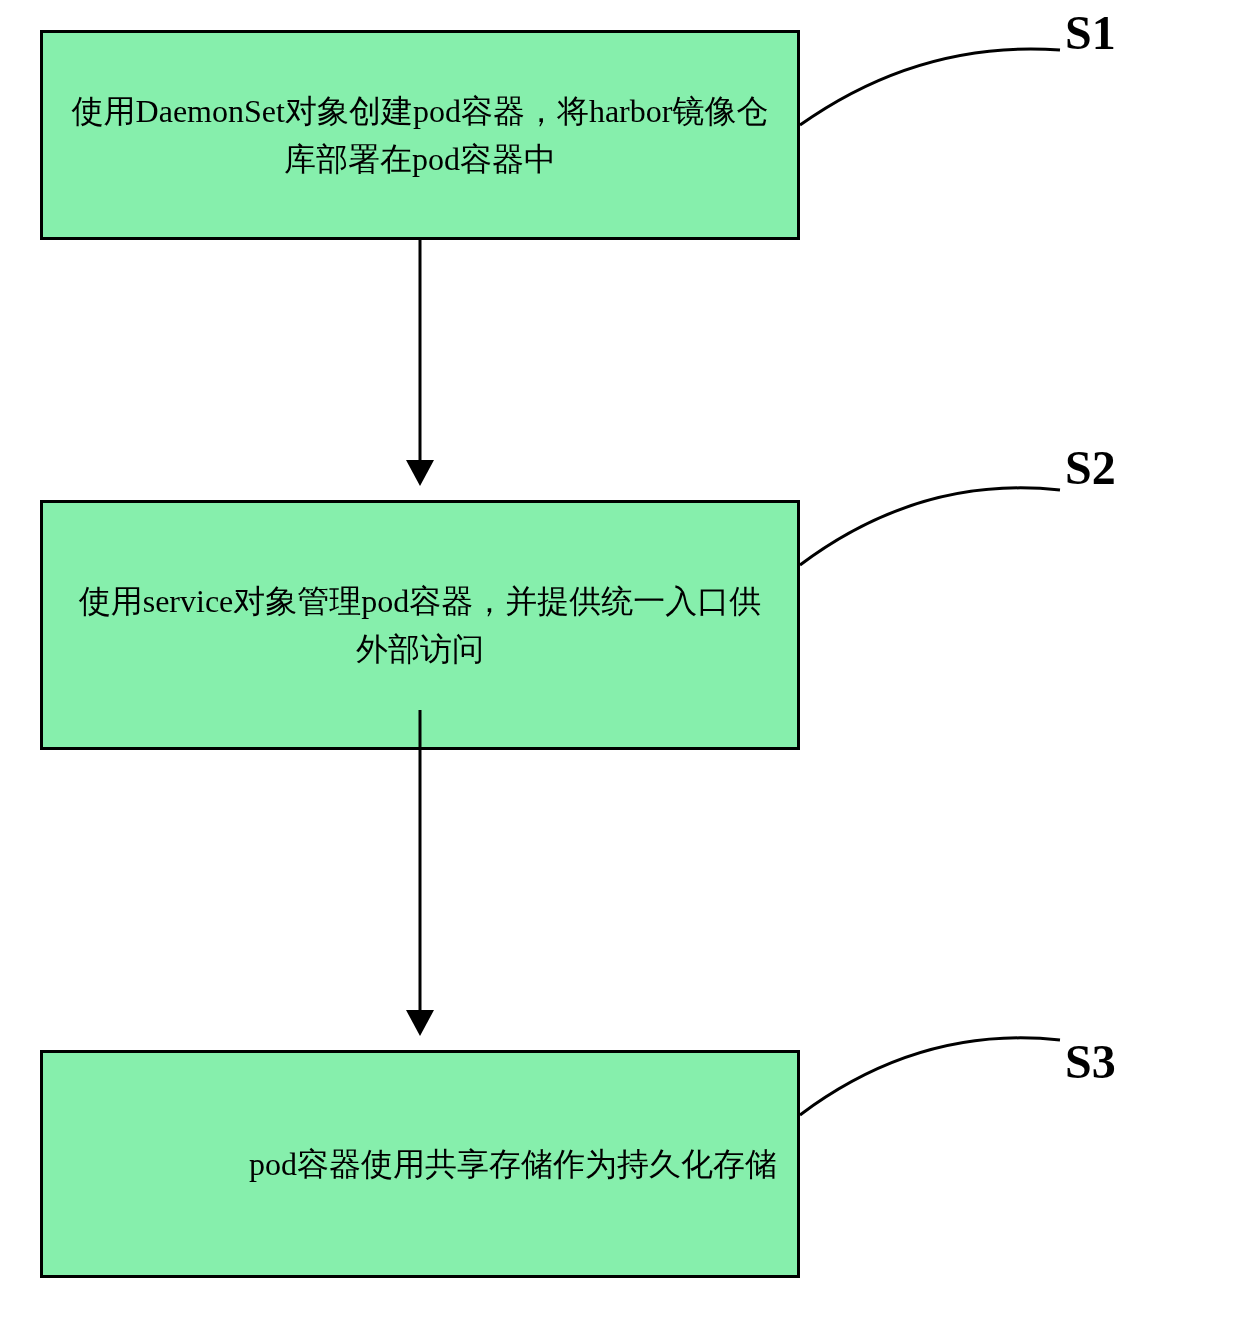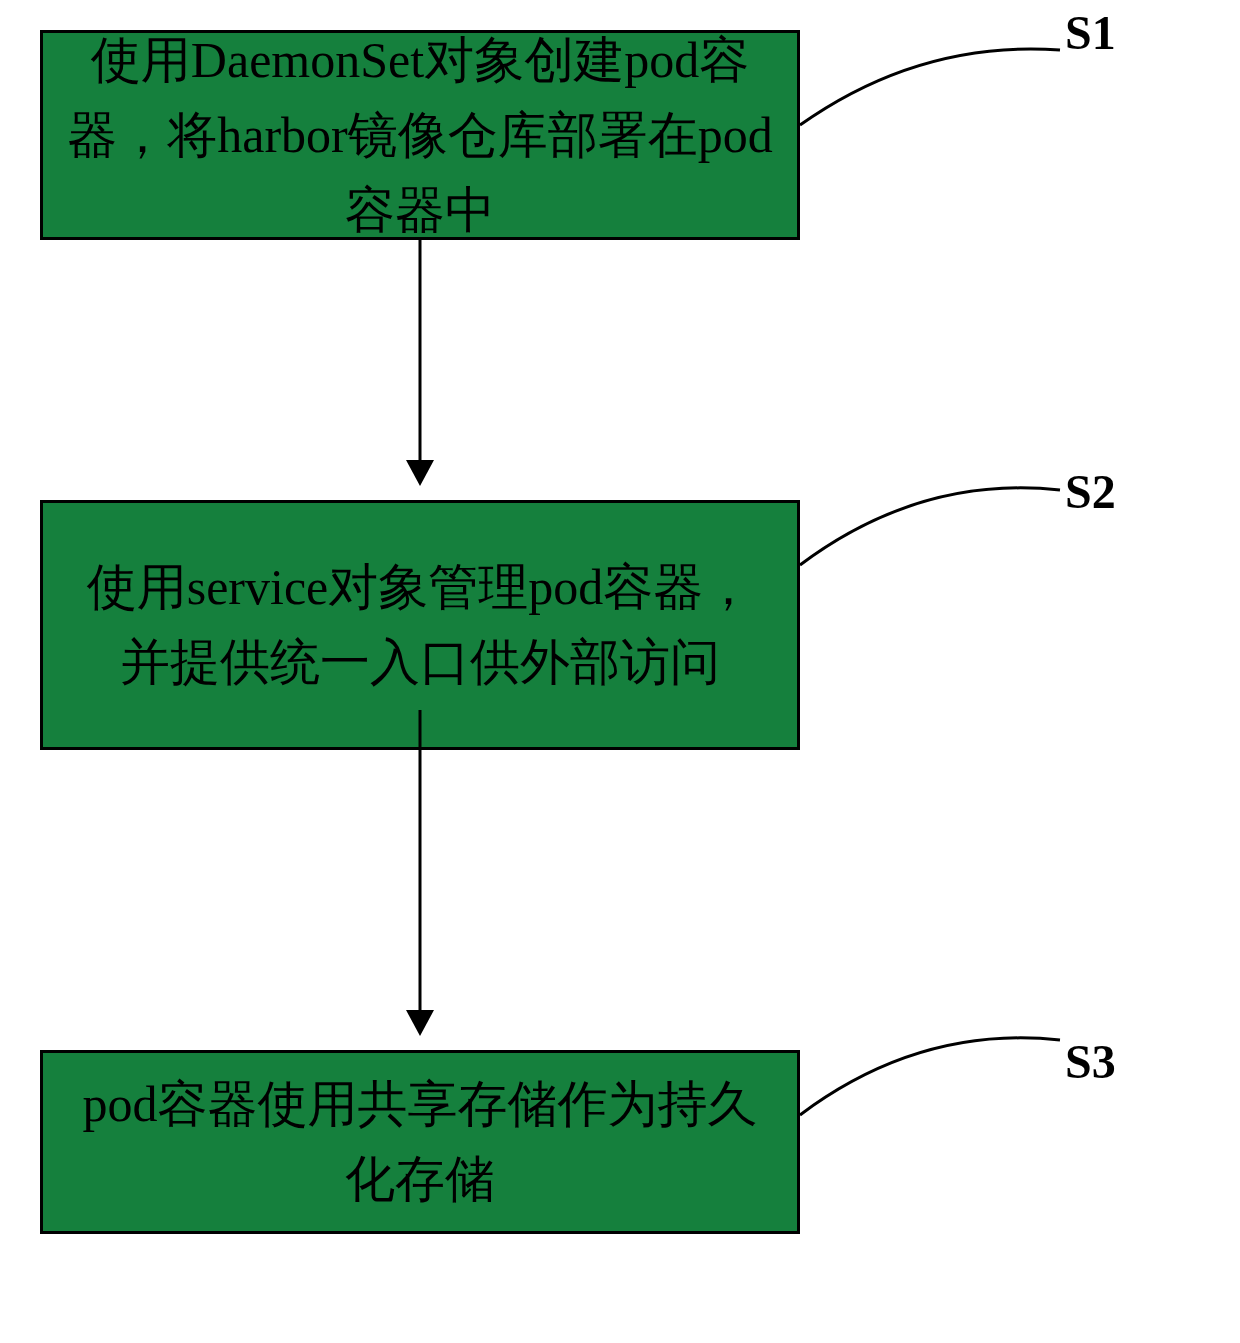--- a/index.html
+++ b/index.html
@@ -8,26 +8,26 @@
     padding: 0;
     width: 1240px;
     height: 1343px;
     background: #ffffff;
     font-family: "SimSun", "宋体", serif;
     position: relative;
   }
   .box {
     position: absolute;
     border: 3px solid #000;
-    background: #15803d;
+    background: #86efac;
     display: flex;
     align-items: center;
-    justify-content: center;
+    justify-content: flex-end;
     text-align: center;
-    font-size: 50px;
+    font-size: 32px;
     line-height: 1.5;
     padding: 10px 20px;
   }
   .s-label {
     position: absolute;
     font-size: 48px;
     font-weight: bold;
     font-family: "Times New Roman", serif;
   }
   .arrow-line {
@@ -42,21 +42,21 @@
     width: 0;
     height: 0;
     border-left: 14px solid transparent;
     border-right: 14px solid transparent;
     border-top: 26px solid #000;
     left: 50%;
     transform: translateX(-50%);
   }
   #box1 { left: 40px;  top: 30px;   width: 760px; height: 210px; }
   #box2 { left: 40px;  top: 500px;  width: 760px; height: 250px; }
-  #box3 { left: 40px;  top: 1050px; width: 760px; height: 184px; }
+  #box3 { left: 40px;  top: 1050px; width: 760px; height: 228px; }
 
   #arrow1-line { top: 240px; height: 220px; left: 420px; }
   #arrow1-head { top: 460px; left: 420px; }
 
   #arrow2-line { top: 710px; height: 300px; left: 420px; }
   #arrow2-head { top: 1010px; left: 420px; }
 
   .callout-svg {
     position: absolute;
     overflow: visible;
@@ -75,21 +75,21 @@
 
 <div id="arrow1-line" class="arrow-line"></div>
 <div id="arrow1-head" class="arrow-head"></div>
 
 <div id="box2" class="box">
   <span>使用service对象管理pod容器，并提供统一入口供外部访问</span>
 </div>
 <svg class="callout-svg" style="left:800px; top:465px; width:260px; height:120px;">
   <path d="M0,100 Q120,10 260,25" stroke="#000" stroke-width="3" fill="none"></path>
 </svg>
-<div class="s-label" style="left:1065px; top:464px;">S2</div>
+<div class="s-label" style="left:1065px; top:440px;">S2</div>
 
 <div id="arrow2-line" class="arrow-line"></div>
 <div id="arrow2-head" class="arrow-head"></div>
 
 <div id="box3" class="box">
   <span>pod容器使用共享存储作为持久化存储</span>
 </div>
 <svg class="callout-svg" style="left:800px; top:1015px; width:260px; height:120px;">
   <path d="M0,100 Q120,10 260,25" stroke="#000" stroke-width="3" fill="none"></path>
 </svg>

